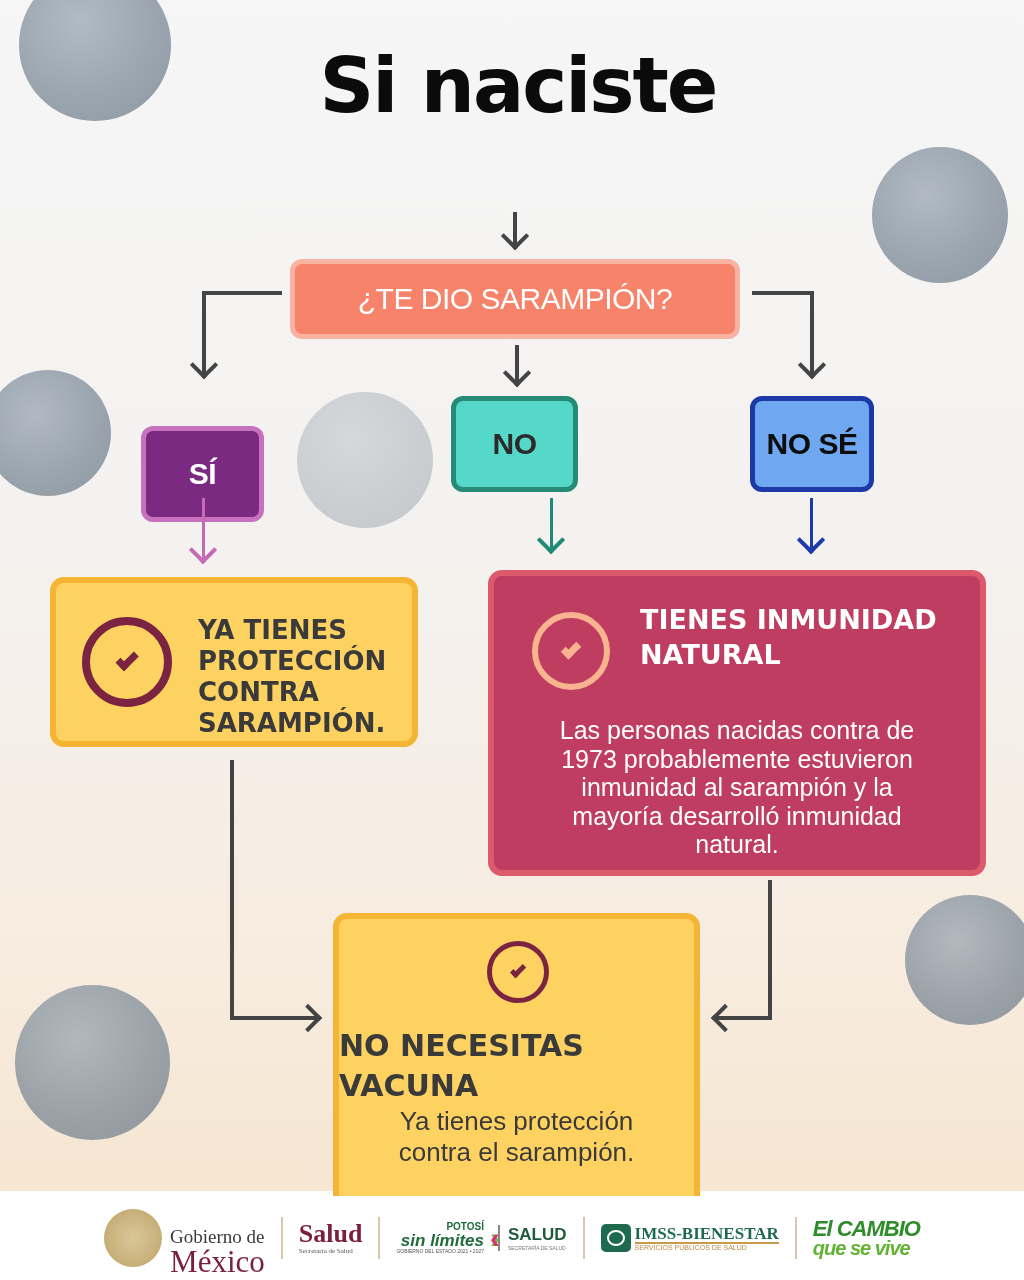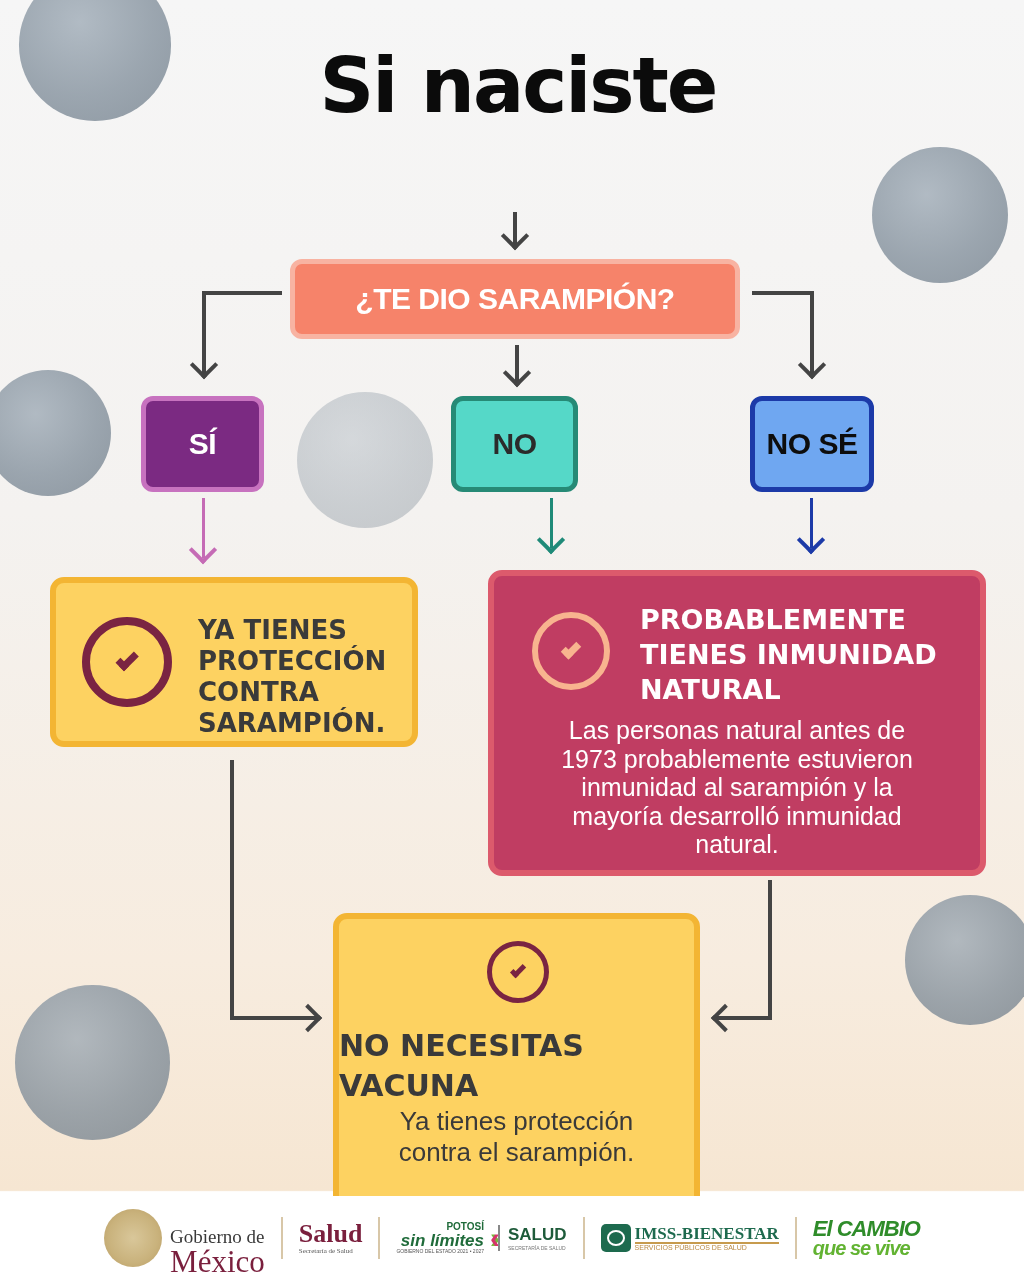--- a/index.html
+++ b/index.html
@@ -30,30 +30,30 @@
     position: absolute; width: 20px; height: 20px;
     border-right: 4px solid #444; border-bottom: 4px solid #444;
     transform: rotate(45deg);
   }
   .arrow-head.left { transform: rotate(135deg); }
   .arrow-head.right { transform: rotate(-45deg); }
 
   .question {
     position: absolute; left: 290px; top: 259px; width: 450px; height: 80px;
     background: #f6836a; border: 5px solid #f8b3a2; border-radius: 12px;
-    color: #fff; font-weight: bold; font-size: 30px;
+    color: #fff; font-weight: normal; font-size: 30px;
     display: flex; align-items: center; justify-content: center;
     letter-spacing: -0.5px;
   }
   .answer {
     position: absolute; top: 396px; height: 96px;
     border-radius: 12px; display: flex; align-items: center; justify-content: center;
     font-weight: bold; font-size: 30px; letter-spacing: -0.5px;
   }
-  .ans-si { left: 141px; width: 123px; background: #7b2a82; border: 5px solid #c772bf; color: #fff; }
+  .ans-si { left: 141px; width: 123px; background: #7b2a82; border: 5px solid #c772bf; color: #fff; margin-top: 30px; }
   .ans-no { left: 451px; width: 127px; background: #55d8c8; border: 5px solid #268a76; color: #2b2b2b; }
   .ans-nose { left: 750px; width: 124px; background: #6fa7f1; border: 5px solid #1c3aa8; color: #0d0d0d; }
 
   .box {
     position: absolute; border-radius: 14px;
   }
   .box-yellow { background: #fdd261; border: 6px solid #f3b533; }
   .box-left { left: 50px; top: 577px; width: 368px; height: 170px; }
   .box-left .check-circle { left: 26px; top: 34px; width: 90px; height: 90px; border-width: 8px; }
   .box-left .text {
@@ -204,26 +204,25 @@
     <div>CONTRA</div>
     <div>SARAMPIÓN.</div>
   </div>
 </div>
 
 <div class="box box-red">
   <div class="check-circle">
       <div class="tick"></div>
     </div>
   <div class="head">
-    <div>PROBABLEMENTE</div>
     <div>TIENES INMUNIDAD</div>
     <div>NATURAL</div>
   </div>
   <div class="body">
-    <div>Las personas natural antes de</div>
+    <div>Las personas nacidas contra de</div>
     <div>1973 probablemente estuvieron</div>
     <div>inmunidad al sarampión y la</div>
     <div>mayoría desarrolló inmunidad</div>
     <div>natural.</div>
   </div>
 </div>
 
 <div class="line" style="left:230px;top:760px;width:4px;height:260px;"></div>
 <div class="line" style="left:230px;top:1016px;width:90px;height:4px;"></div>
 <div class="arrow-head right" style="left:298px;top:1008px;"></div>

